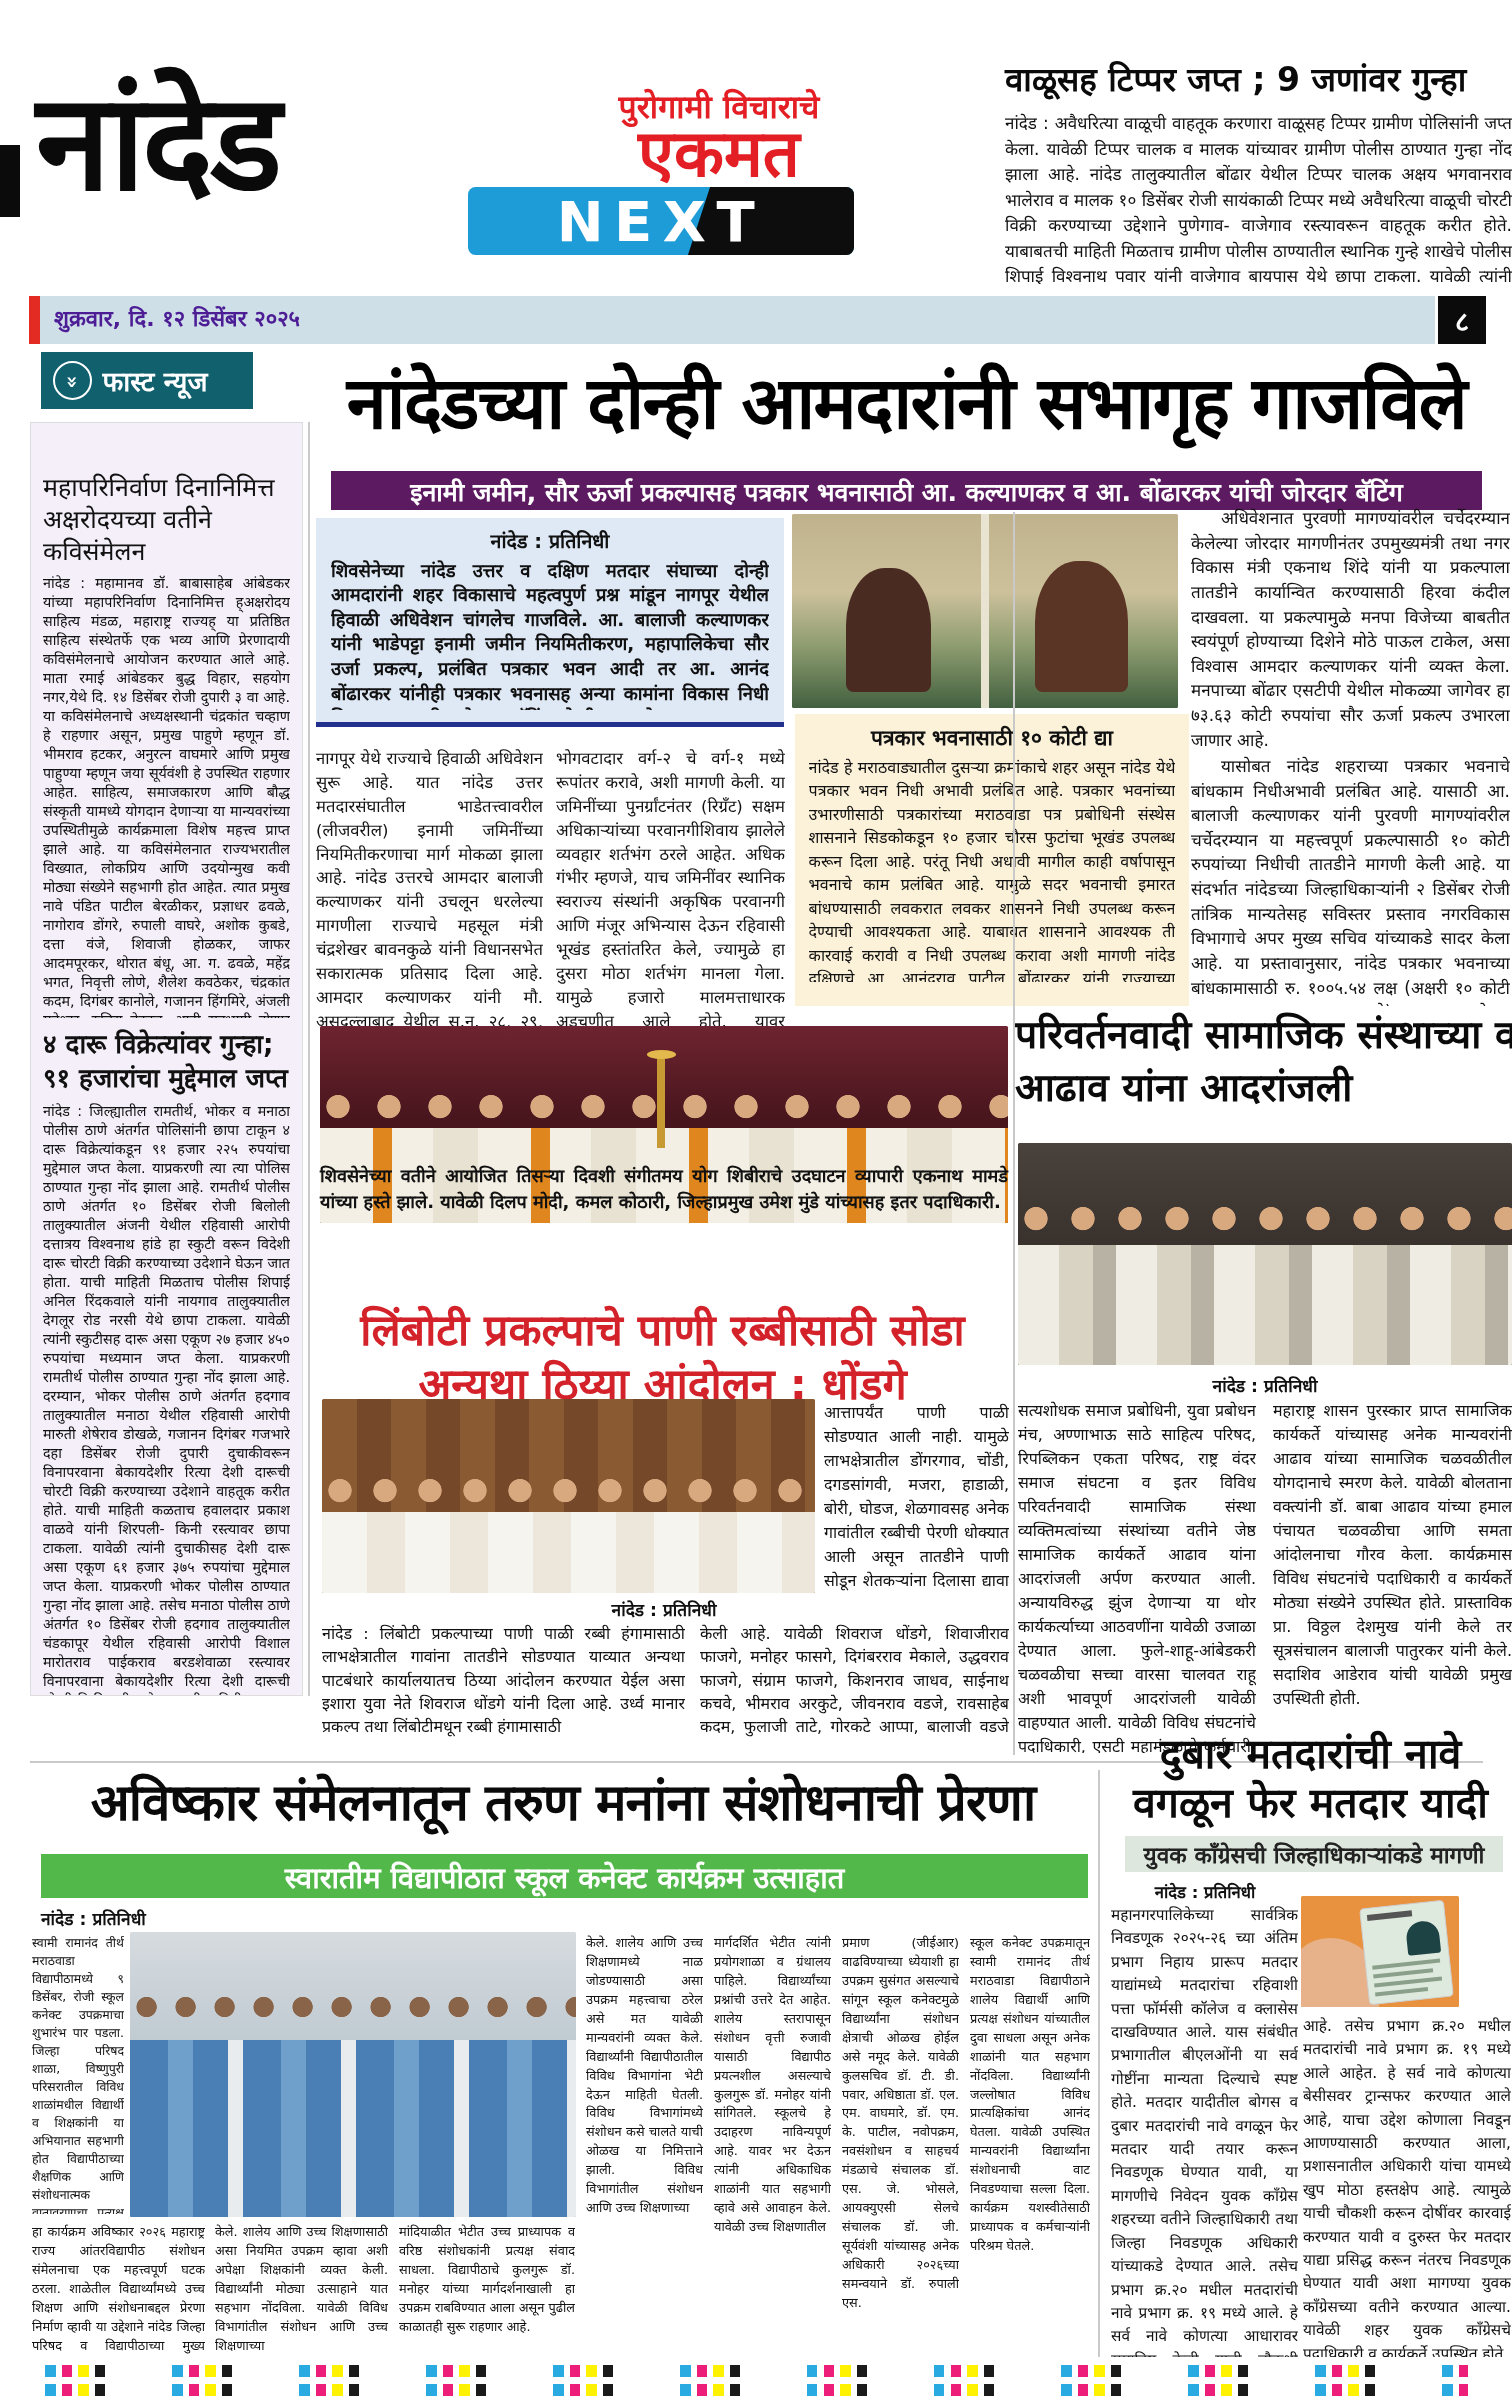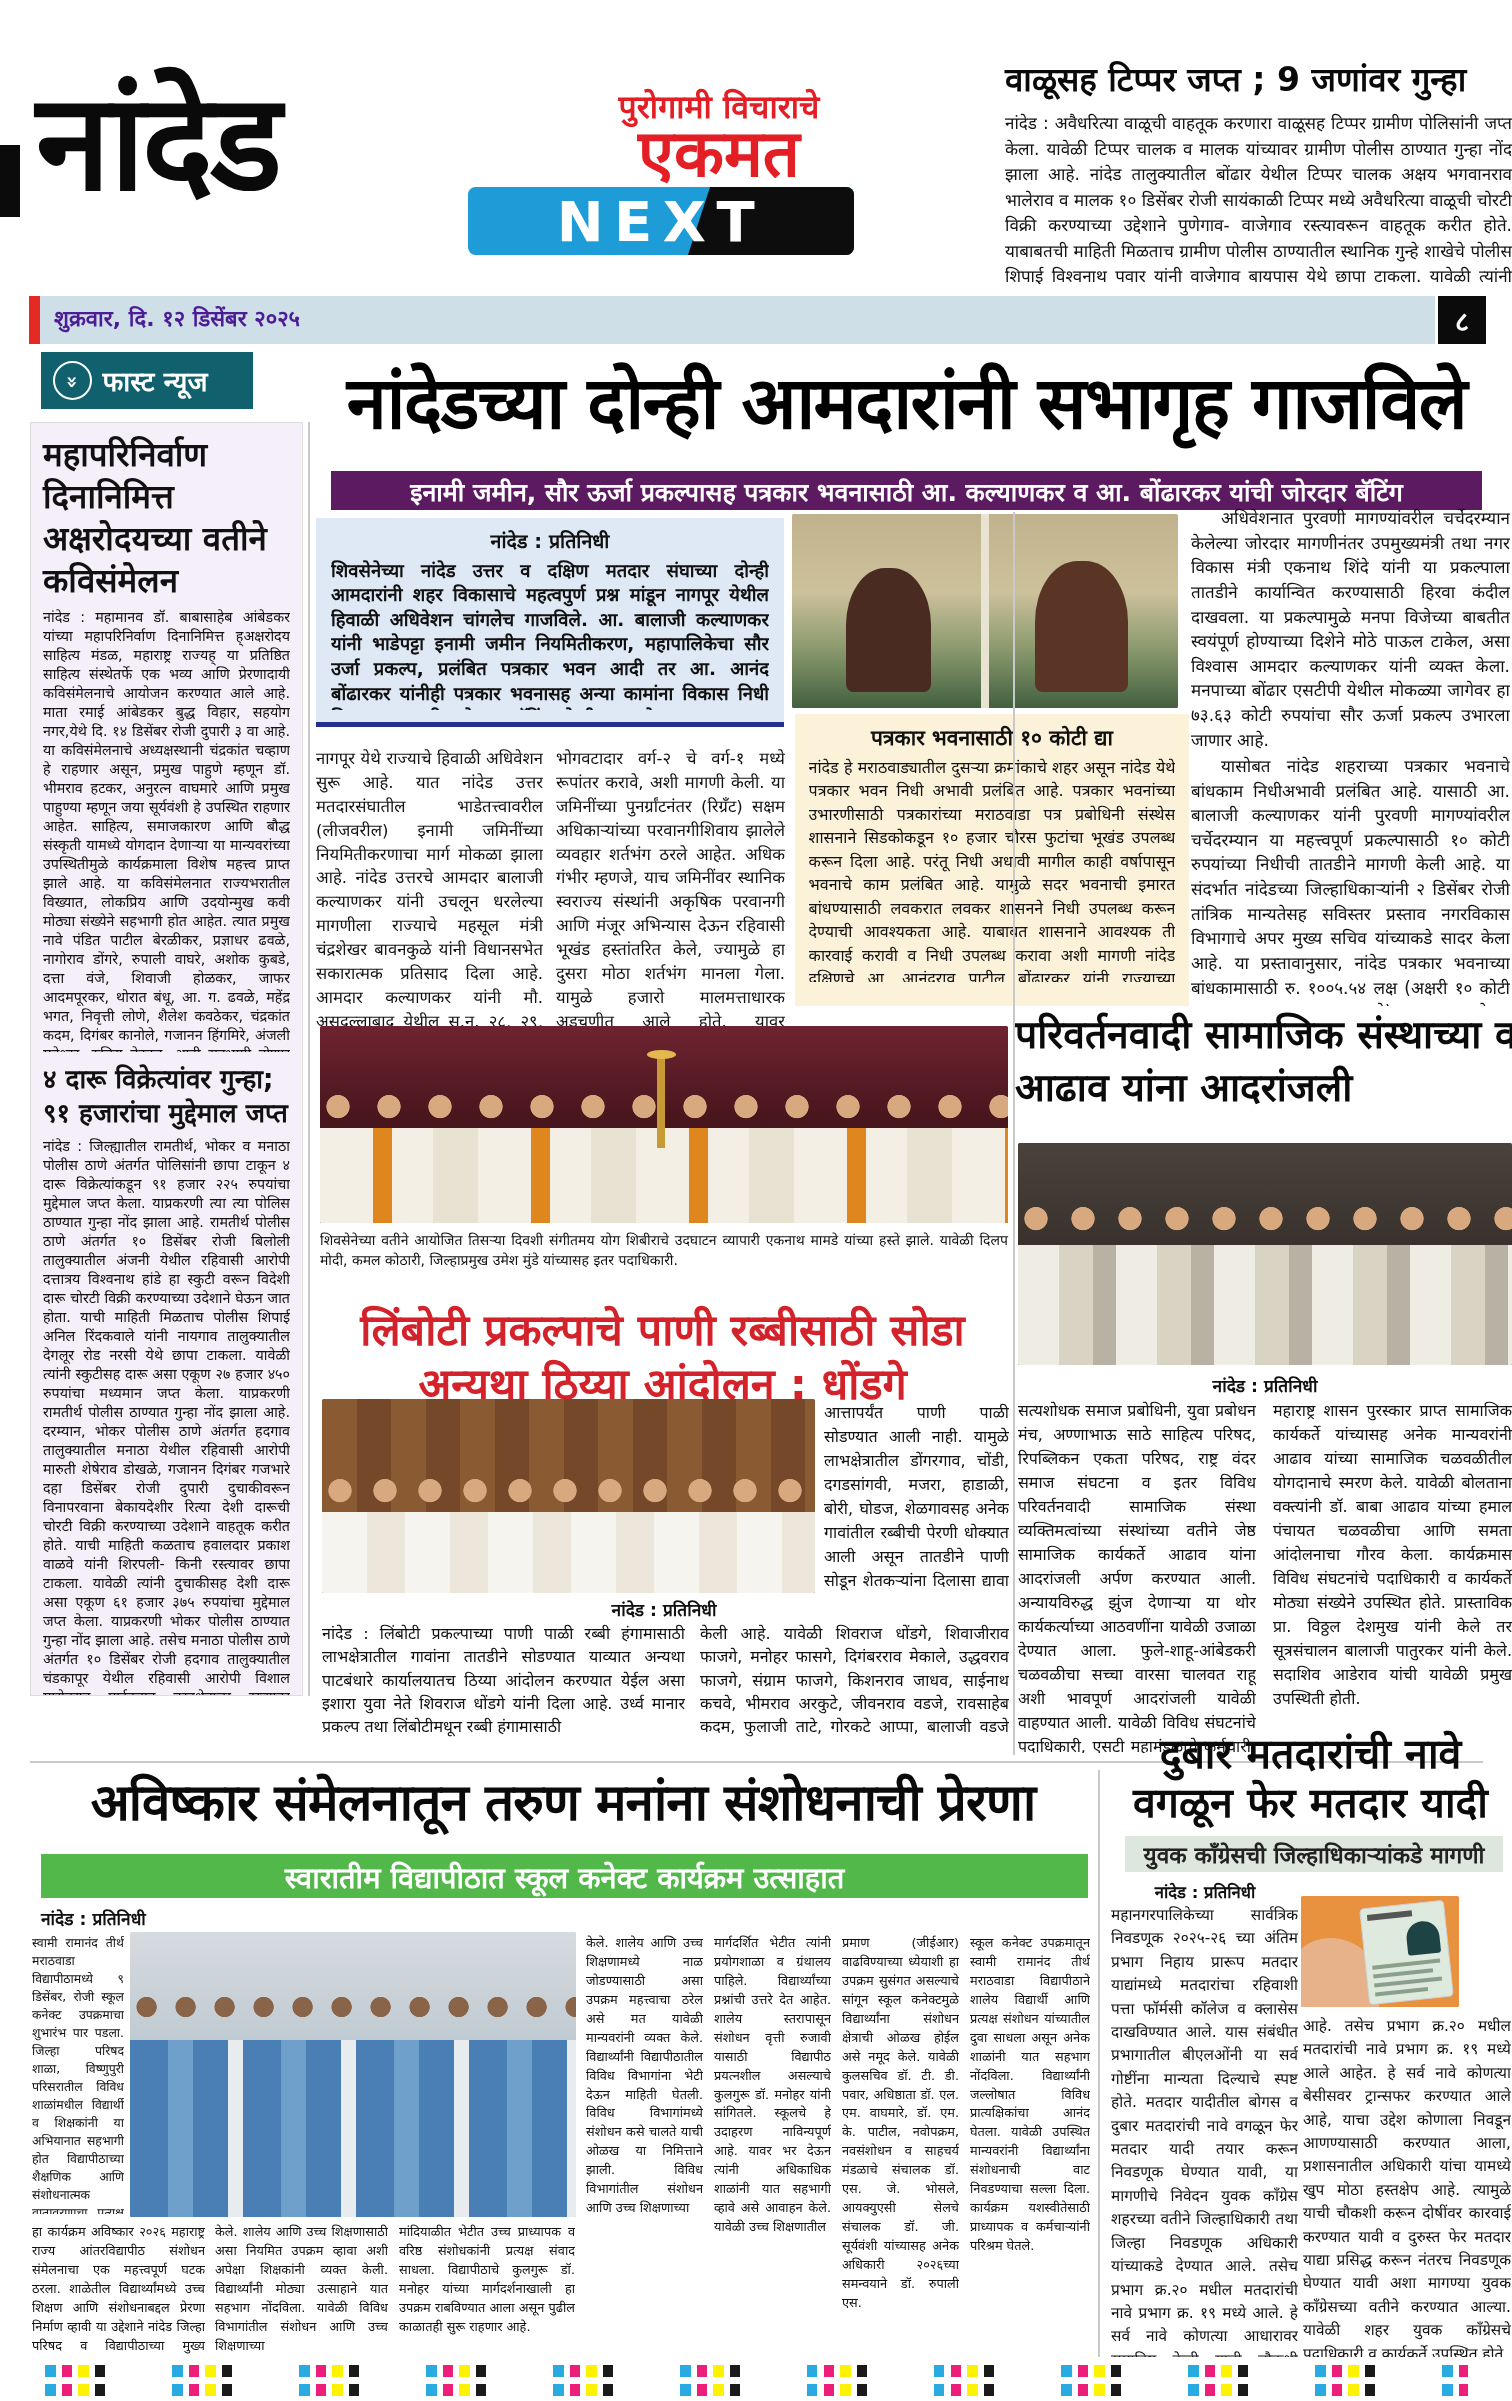--- a/index.html
+++ b/index.html
@@ -68,21 +68,21 @@
   .ph-limboti{left:322px;top:1399px;width:493px;height:194px;background:repeating-linear-gradient(90deg,#8a5a33 0 35px,#76482a 35px 69px);}
   .ph-memorial{left:1018px;top:1143px;width:494px;height:222px;background:linear-gradient(180deg,#4a423c 0%,#332c28 60%,#26211e 100%);}
   .ph-students{left:130px;top:1932px;width:446px;height:285px;background:linear-gradient(180deg,#d6dbdf 0%,#c2ccd3 35%,#a7b9c6 60%,#8fa6b6 100%);}
   .ph-voter{left:1301px;top:1896px;width:158px;height:111px;background:#e8923f;}
   .card{position:absolute;right:10.5px;top:7.5px;width:83px;height:95px;background:#dfeadf;border-radius:4.5px;transform:rotate(-6deg);border:1.5px solid #cfcfcf;}
   .card .bar{position:absolute;left:6px;top:6px;width:45px;height:6px;background:#555;}
   .card .head{position:absolute;right:7.5px;top:18px;width:33px;height:33px;background:#1e4345;border-radius:50% 50% 3px 3px;}
   .card .ln{position:absolute;left:6px;height:3.8px;background:#8aa08a;}
   .hand{position:absolute;left:-12px;bottom:-13.6px;width:90px;height:83px;background:#e7b28a;border-radius:50% 60% 10% 40%;}
 
-  .cap{left:320px;top:1231px;width:688px;font-size:14px;font-weight:normal;line-height:1.42;}
+  .cap{left:320px;top:1163px;width:688px;font-size:18px;font-weight:bold;line-height:1.42;}
 
   
   .lim-h{left:316px;top:1304px;width:693px;font-size:43px;font-weight:900;color:#d3222a;text-align:center;line-height:1.25;}
   .lim-side{left:824px;top:1401px;width:185px;height:193px;font-size:16px;line-height:1.5;}
   .lim-by{left:320px;top:1598px;width:688px;text-align:center;font-weight:bold;font-size:17.3px;}
   .lim-c1{left:322px;top:1622px;width:363px;height:119px;font-size:16px;line-height:1.46;}
   .lim-c2{left:700px;top:1622px;width:309px;height:119px;font-size:16px;line-height:1.46;}
 
   
   .mem-h{left:1015px;top:1009px;width:596px;font-size:39px;font-weight:900;text-align:left;line-height:1.35;color:#0a0a0a;}
@@ -142,21 +142,21 @@
     <div class="fn-ic">
         <span>»</span>
       </div>
     <div class="fn-label">फास्ट न्यूज</div>
   </div>
 
   <div class="abs lead-h">नांदेडच्या दोन्ही आमदारांनी सभागृह गाजविले</div>
   <div class="abs lead-sub">इनामी जमीन, सौर ऊर्जा प्रकल्पासह पत्रकार भवनासाठी आ. कल्याणकर व आ. बोंढारकर यांची जोरदार बॅटिंग</div>
 
   <div class="abs hide" style="left:30px;top:422px;width:273px;height:1274px;background:#f5effa;border:0.8px solid #ddd;box-sizing:border-box;padding:10.5px 12px;">
-    <div style="font-size:33px;font-weight:700;line-height:1.28;margin-bottom:6px;">महापरिनिर्वाण दिनानिमित्त अक्षरोदयच्या वतीने कविसंमेलन</div>
+    <div style="font-size:25px;font-weight:400;line-height:1.28;margin-bottom:6px;margin-top:38px;">महापरिनिर्वाण दिनानिमित्त अक्षरोदयच्या वतीने कविसंमेलन</div>
     <div class="just" style="font-size:14.3px;line-height:1.33;height:444px;overflow:hidden;">नांदेड : महामानव डॉ. बाबासाहेब आंबेडकर यांच्या महापरिनिर्वाण दिनानिमित्त ह्अक्षरोदय साहित्य मंडळ, महाराष्ट्र राज्यह् या प्रतिष्ठित साहित्य संस्थेतर्फे एक भव्य आणि प्रेरणादायी कविसंमेलनाचे आयोजन करण्यात आले आहे. माता रमाई आंबेडकर बुद्ध विहार, सहयोग नगर,येथे दि. १४ डिसेंबर रोजी दुपारी ३ वा आहे. या कविसंमेलनाचे अध्यक्षस्थानी चंद्रकांत चव्हाण हे राहणार असून, प्रमुख पाहुणे म्हणून डॉ. भीमराव हटकर, अनुरत्न वाघमारे आणि प्रमुख पाहुण्या म्हणून जया सूर्यवंशी हे उपस्थित राहणार आहेत. साहित्य, समाजकारण आणि बौद्ध संस्कृती यामध्ये योगदान देणाऱ्या या मान्यवरांच्या उपस्थितीमुळे कार्यक्रमाला विशेष महत्त्व प्राप्त झाले आहे. या कविसंमेलनात राज्यभरातील विख्यात, लोकप्रिय आणि उदयोन्मुख कवी मोठ्या संख्येने सहभागी होत आहेत. त्यात प्रमुख नावे पंडित पाटील बेरळीकर, प्रज्ञाधर ढवळे, नागोराव डोंगरे, रुपाली वाघरे, अशोक कुबडे, दत्ता वंजे, शिवाजी होळकर, जाफर आदमपूरकर, थोरात बंधू, आ. ग. ढवळे, महेंद्र भगत, निवृत्ती लोणे, शैलेश कवठेकर, चंद्रकांत कदम, दिगंबर कानोले, गजानन हिंगमिरे, अंजली मुनेश्वर, रुचिरा बेटकर, आदी सहभागी होणार आहेत.</div>
     <div style="font-size:26px;font-weight:900;line-height:1.3;margin:10.5px 0 6px 0;">४ दारू विक्रेत्यांवर गुन्हा; ९१ हजारांचा मुद्देमाल जप्त</div>
     <div class="just" style="font-size:14.3px;line-height:1.33;height:633px;overflow:hidden;">नांदेड : जिल्ह्यातील रामतीर्थ, भोकर व मनाठा पोलीस ठाणे अंतर्गत पोलिसांनी छापा टाकून ४ दारू विक्रेत्यांकडून ९१ हजार २२५ रुपयांचा मुद्देमाल जप्त केला. याप्रकरणी त्या त्या पोलिस ठाण्यात गुन्हा नोंद झाला आहे. रामतीर्थ पोलीस ठाणे अंतर्गत १० डिसेंबर रोजी बिलोली तालुक्यातील अंजनी येथील रहिवासी आरोपी दत्तात्रय विश्वनाथ हांडे हा स्कुटी वरून विदेशी दारू चोरटी विक्री करण्याच्या उदेशाने घेऊन जात होता. याची माहिती मिळताच पोलीस शिपाई अनिल रिंदकवाले यांनी नायगाव तालुक्यातील देगलूर रोड नरसी येथे छापा टाकला. यावेळी त्यांनी स्कुटीसह दारू असा एकूण २७ हजार ४५० रुपयांचा मध्यमान जप्त केला. याप्रकरणी रामतीर्थ पोलीस ठाण्यात गुन्हा नोंद झाला आहे. दरम्यान, भोकर पोलीस ठाणे अंतर्गत हदगाव तालुक्यातील मनाठा येथील रहिवासी आरोपी मारुती शेषेराव डोखळे, गजानन दिगंबर गजभारे दहा डिसेंबर रोजी दुपारी दुचाकीवरून विनापरवाना बेकायदेशीर रित्या देशी दारूची चोरटी विक्री करण्याच्या उदेशाने वाहतूक करीत होते. याची माहिती कळताच हवालदार प्रकाश वाळवे यांनी शिरपली- किनी रस्त्यावर छापा टाकला. यावेळी त्यांनी दुचाकीसह देशी दारू असा एकूण ६१ हजार ३७५ रुपयांचा मुद्देमाल जप्त केला. याप्रकरणी भोकर पोलीस ठाण्यात गुन्हा नोंद झाला आहे. तसेच मनाठा पोलीस ठाणे अंतर्गत १० डिसेंबर रोजी हदगाव तालुक्यातील चंडकापूर येथील रहिवासी आरोपी विशाल मारोतराव पाईकराव बरडशेवाळा रस्त्यावर विनापरवाना बेकायदेशीर रित्या देशी दारूची चोरटी विक्री करीत होता. याची माहिती कळताच स्थानिक गुन्हे शाखेचे पोलीस शिपाई संजय चापलवार यांनी तेथे छापा टाकला व २ हजार ४०० रुपयांची दारू जप्त केली. याप्रकरणी मनाठा पोलीस ठाण्यात गुन्हा नोंद करण्यात आला आहे. ग्रामीण भागातील अनेक गावामध्ये दारूची खुलेआम विक्री होत आहे.</div>
   </div>
   <div class="abs vr" style="left:308px;top:422px;height:1274px;"></div>
 
   <div class="abs intro">
     <div class="by">नांदेड : प्रतिनिधी</div>
     <div class="tx">शिवसेनेच्या नांदेड उत्तर व दक्षिण मतदार संघाच्या दोन्ही आमदारांनी शहर विकासाचे महत्वपुर्ण प्रश्न मांडून नागपूर येथील हिवाळी अधिवेशन चांगलेच गाजविले. आ. बालाजी कल्याणकर यांनी भाडेपट्टा इनामी जमीन नियमितीकरण, महापालिकेचा सौर उर्जा प्रकल्प, प्रलंबित पत्रकार भवन आदी तर आ. आनंद बोंढारकर यांनीही पत्रकार भवनासह अन्या कामांना विकास निधी मिळावा यासाठी जोरदार बॅटिंग केली. यामुळे जुन्या जाणत्या मोठ्या नेत्यांपेक्षा शिवसेनेचे हे दोन्ही आमदार चर्चेत आले आहेत.</div>
   </div>

